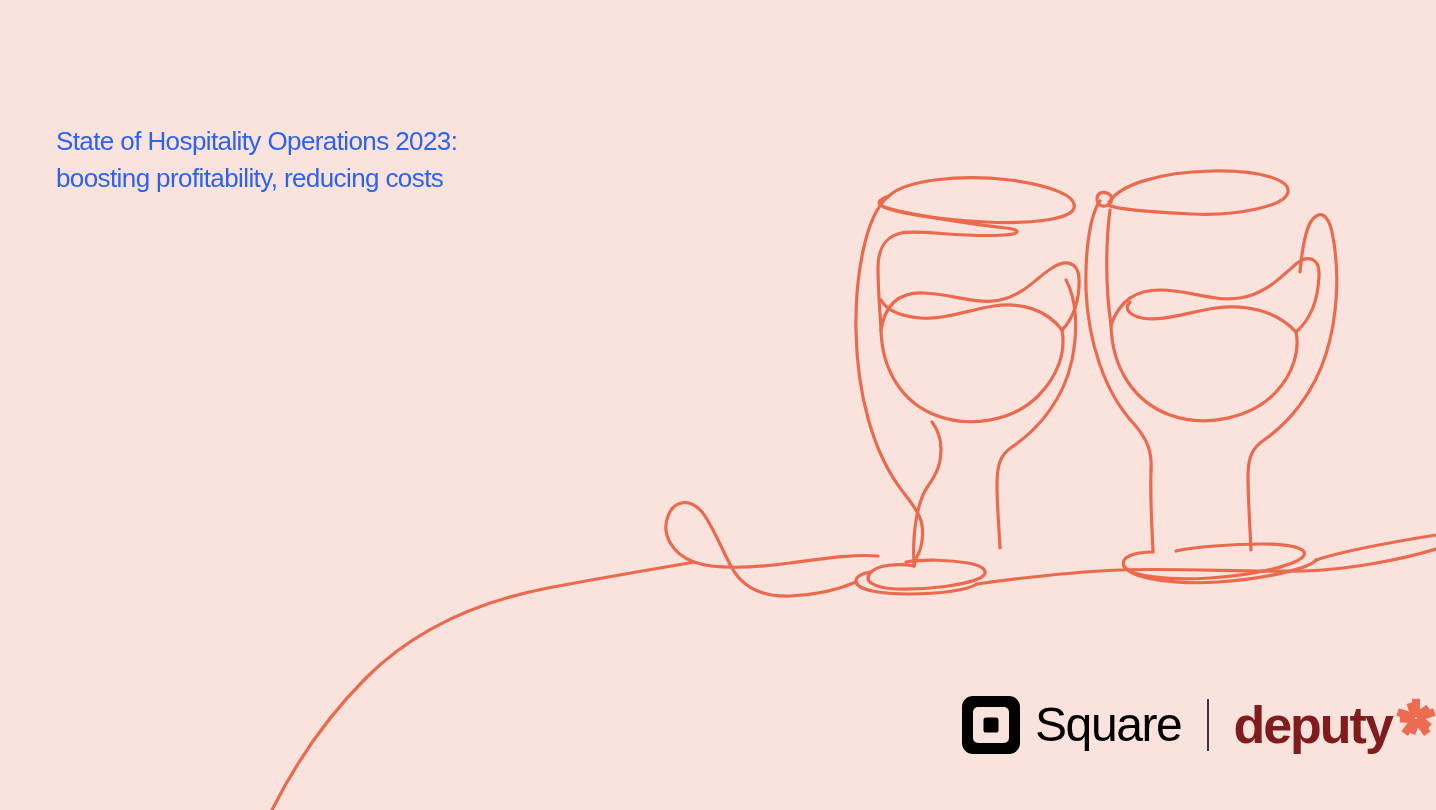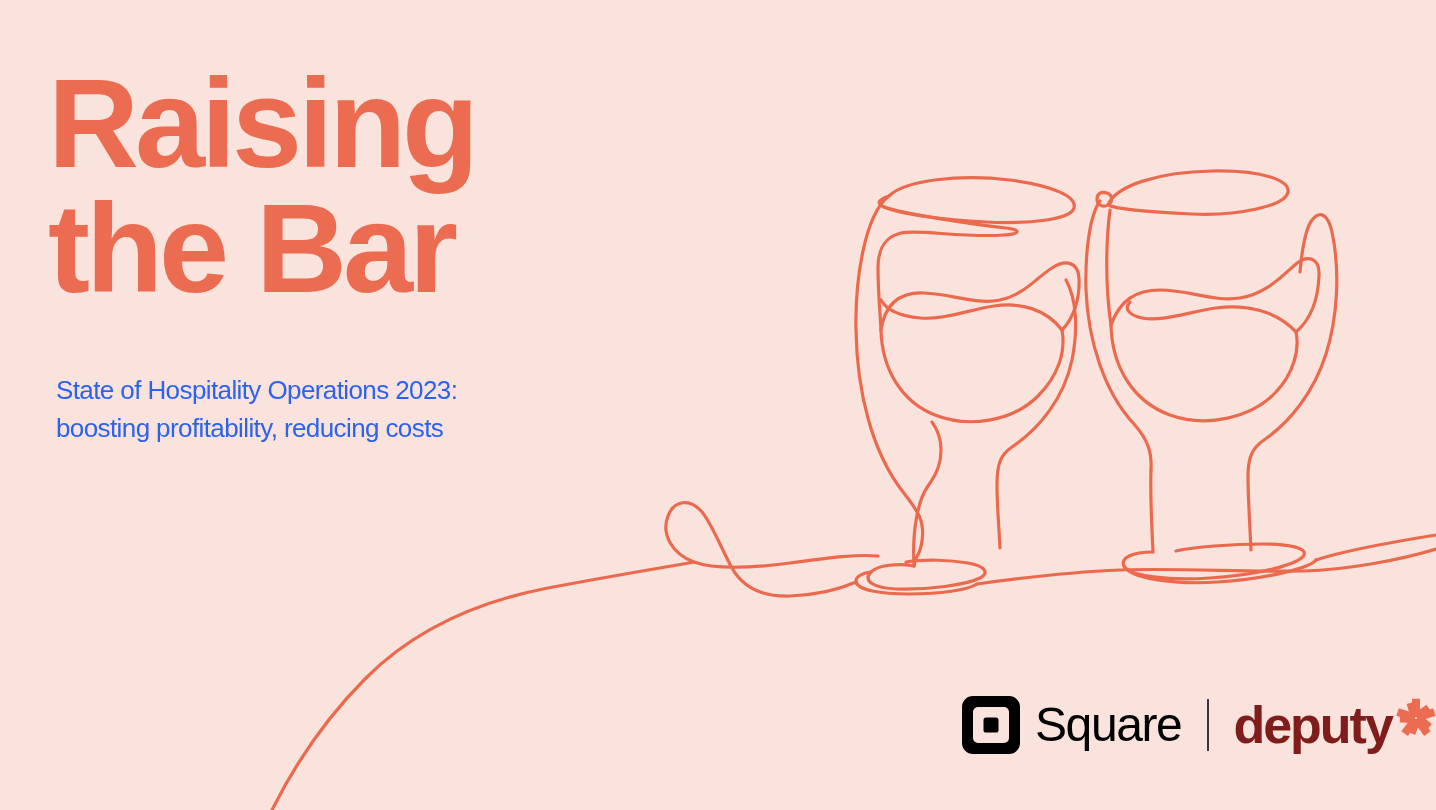--- a/index.html
+++ b/index.html
@@ -264,22 +264,20 @@
                C 716,570 752,568 790,563
                C 828,558 856,554 878,556"></path>
       <path d="M694,562
                C 660,568 600,578 548,588
                C 470,603 410,634 366,678
                C 322,722 292,770 272,810"></path>
     </g>
   </svg>
 
   <div id="text-block">
-    <h1 id="page-title">Raising
-the Bar</h1>
     <p id="page-subtitle">State of Hospitality Operations 2023:
 boosting profitability, reducing costs</p>
   </div>
 
   <div id="logo-bar">
 
     <div id="square-logo">
       <svg id="square-mark" width="58" height="58" viewBox="0 0 58 58" xmlns="http://www.w3.org/2000/svg" aria-hidden="true">
         <path d="M11,0 H47 A11,11 0 0 1 58,11 V47 A11,11 0 0 1 47,58 H11 A11,11 0 0 1 0,47 V11 A11,11 0 0 1 11,0 Z
                  M16,11 A5,5 0 0 0 11,16 V42 A5,5 0 0 0 16,47 H42 A5,5 0 0 0 47,42 V16 A5,5 0 0 0 42,11 Z" fill="#000000" fill-rule="evenodd"></path>

